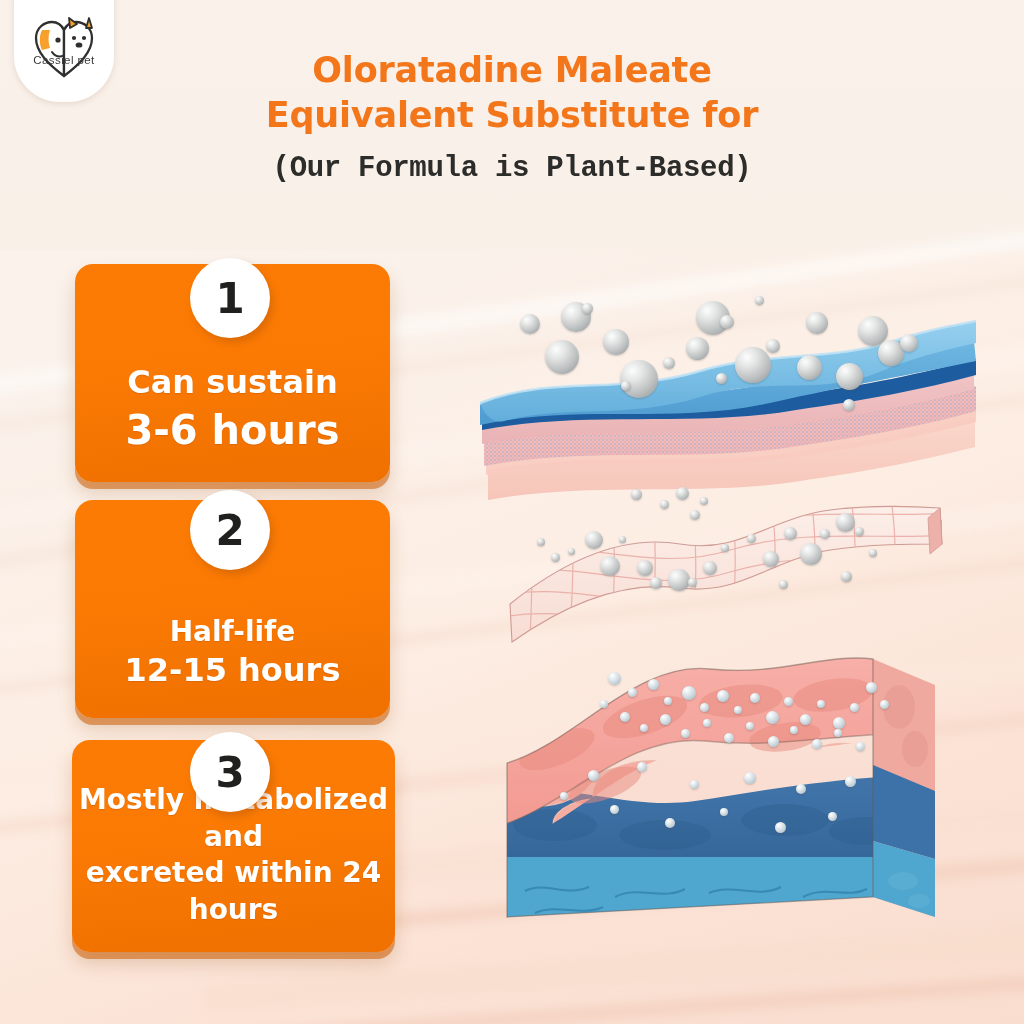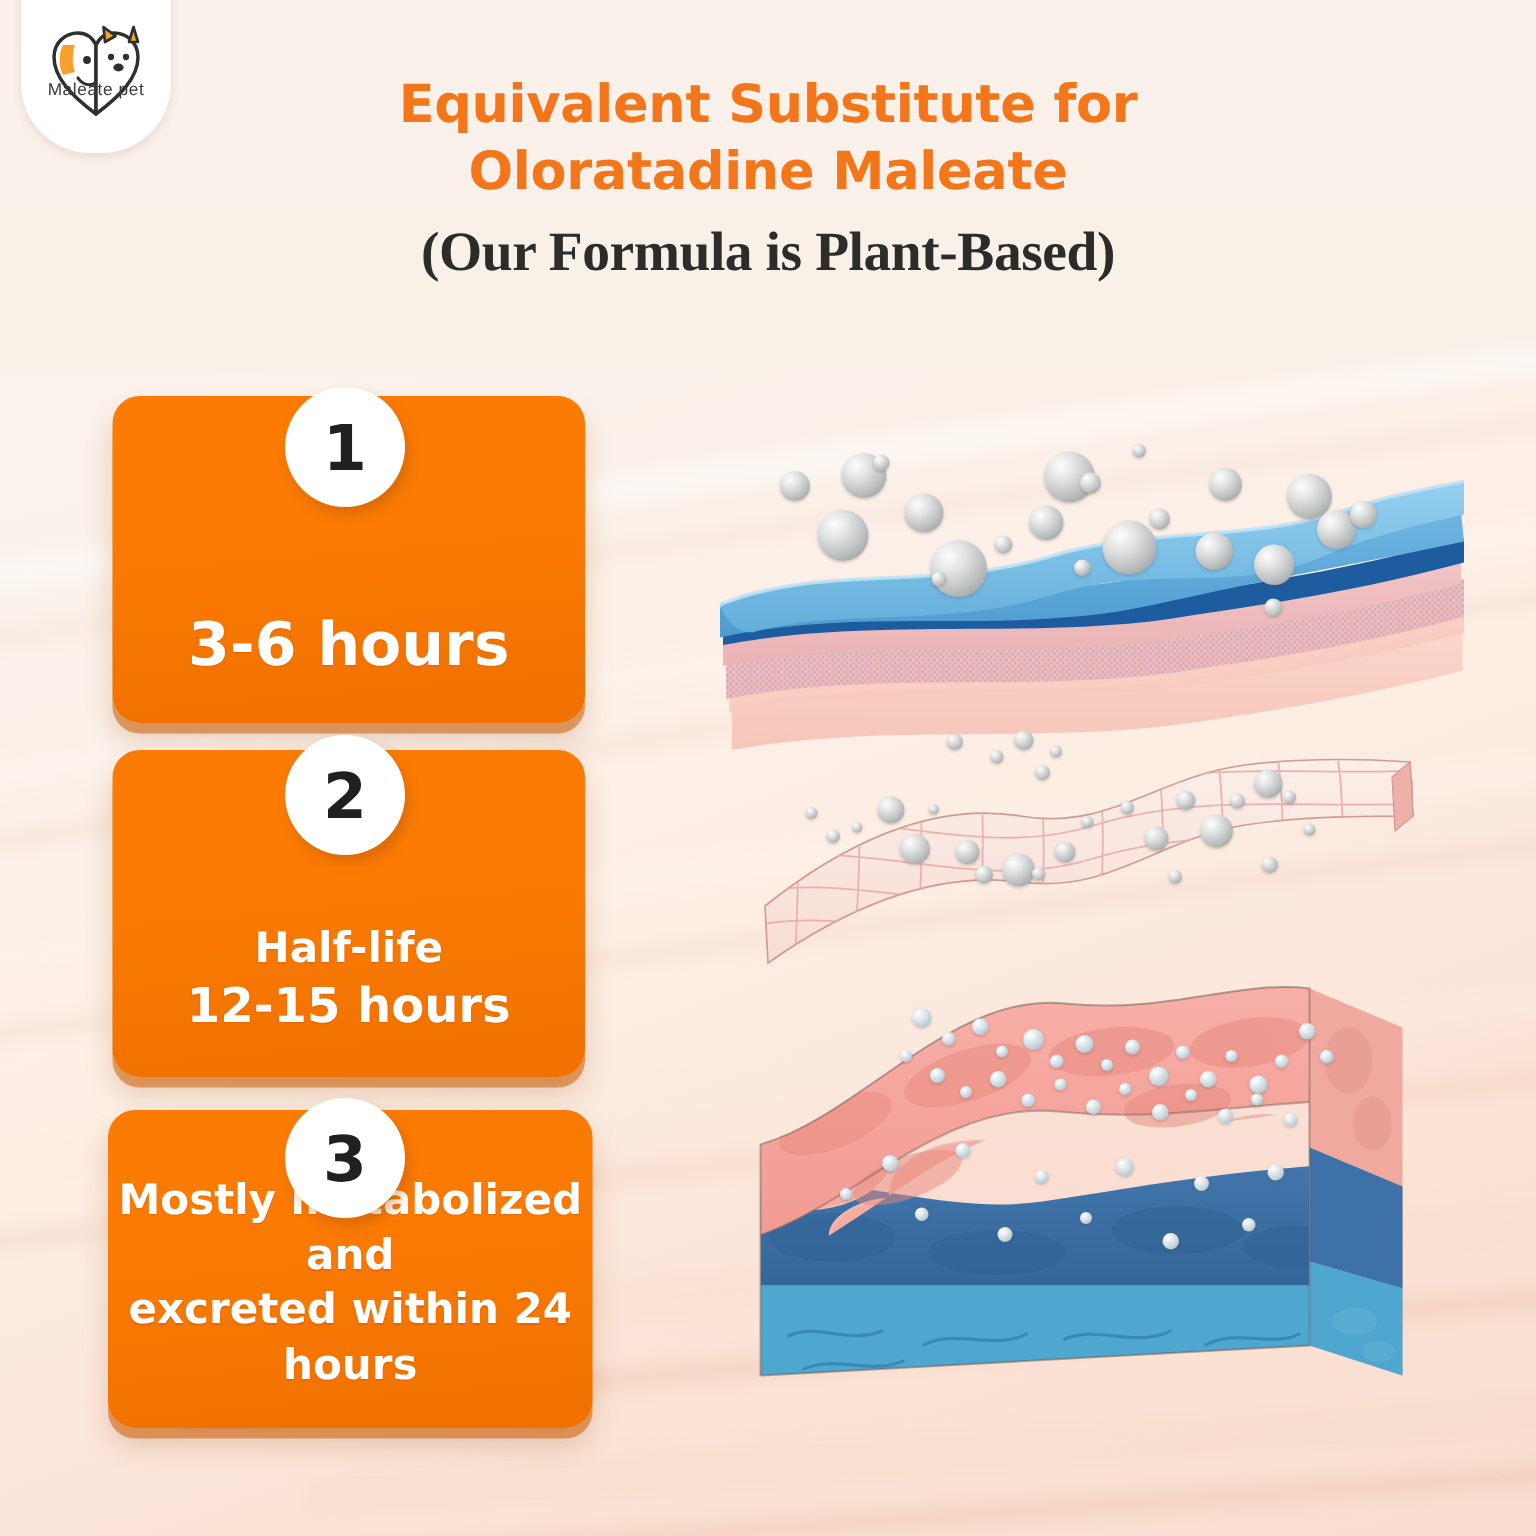--- a/index.html
+++ b/index.html
@@ -24,22 +24,22 @@
     background:#ffffff;border-radius:0 0 46px 46px;
     box-shadow:0 2px 6px rgba(150,110,90,.18);overflow:hidden;}
   .logo-inner{position:absolute;inset:0;}
   .logo-text{position:absolute;left:0;top:64px;width:100px;text-align:center;
     font-size:11.5px;color:#3a3a3a;letter-spacing:.4px;}
 
   
   .title-block{position:absolute;left:0;top:48px;width:1024px;text-align:center;}
   .title-line{color:#f3761b;font-weight:bold;font-size:35px;line-height:45px;
     letter-spacing:-.2px;font-family:"DejaVu Sans", sans-serif;}
-  .subtitle-line{color:#2c2c2a;font-weight:bold;font-size:37px;line-height:50px;
-    margin-top:6px;letter-spacing:-.3px;font-family:Liberation Serif, serif;}
+  .subtitle-line{color:#2c2c2a;font-weight:bold;font-size:29px;line-height:50px;
+    margin-top:6px;letter-spacing:-.3px;font-family:Liberation Mono, monospace;}
 
   
   .card{position:absolute;border-radius:18px;
     background:linear-gradient(175deg,#fb7b05 0%,#fa7a04 45%,#f07000 100%);
     box-shadow:0 7px 0 rgba(205,95,5,.55), 0 12px 18px rgba(150,80,20,.22);
     display:flex;flex-direction:column;align-items:center;justify-content:flex-end;}
   .card-text{color:#fff;font-weight:bold;text-align:center;
     font-family:"DejaVu Sans", sans-serif;line-height:1.30;
     text-shadow:0 1px 1px rgba(160,70,0,.28);}
   .badge{position:absolute;background:#ffffff;border-radius:50%;
@@ -349,30 +349,31 @@
       <circle cx="44" cy="50" r="2.6" fill="#2f2f2f"></circle>
       <path d="M38,62 C42,68 50,68 52,62" fill="none" stroke="#2f2f2f" stroke-width="2.1" stroke-linecap="round"></path>
 
       <path d="M50,86 C66,74 78,62 78,48 C78,38 70,32 62,32 C56,32 52,36 50,40 L50,86 Z" fill="#ffffff" stroke="#2f2f2f" stroke-width="2.3" stroke-linejoin="round"></path>
       <path d="M56,38 L55,28 L63,34 Z" fill="#f7a12c" stroke="#2f2f2f" stroke-width="1.8" stroke-linejoin="round"></path>
       <path d="M72,38 L75,28 L78,38 Z" fill="#f7a12c" stroke="#2f2f2f" stroke-width="1.8" stroke-linejoin="round"></path>
       <circle cx="60" cy="48" r="2.1" fill="#2f2f2f"></circle>
       <circle cx="70" cy="48" r="2.1" fill="#2f2f2f"></circle>
       <ellipse cx="65" cy="55" rx="3.4" ry="2.6" fill="#2f2f2f"></ellipse>
     </svg>
-    <div class="logo-text">Maleate pet</div>
+    <div class="logo-text">Cassiel pet</div>
   </div>
 
   <div class="title-block">
+    <div class="title-line">Oloratadine Maleate</div>
     <div class="title-line">Equivalent Substitute for</div>
-    <div class="title-line">Oloratadine Maleate</div>
     <div class="subtitle-line">(Our Formula is Plant-Based)</div>
   </div>
 
   <div class="card" style="left:75px;top:264px;width:315px;height:192px;padding-bottom:26px;">
+    <div class="card-text" style="font-size:32px;">Can sustain</div>
     <div class="card-text" style="font-size:40px;">3-6 hours</div>
   </div>
   <div class="badge" style="left:190px;top:258px;width:80px;height:80px;">
     <span style="font-size:42px;">1</span>
   </div>
 
   <div class="card" style="left:75px;top:500px;width:315px;height:192px;padding-bottom:26px;">
     <div class="card-text" style="font-size:28px;">Half-life</div>
     <div class="card-text" style="font-size:32px;">12-15 hours</div>
   </div>

